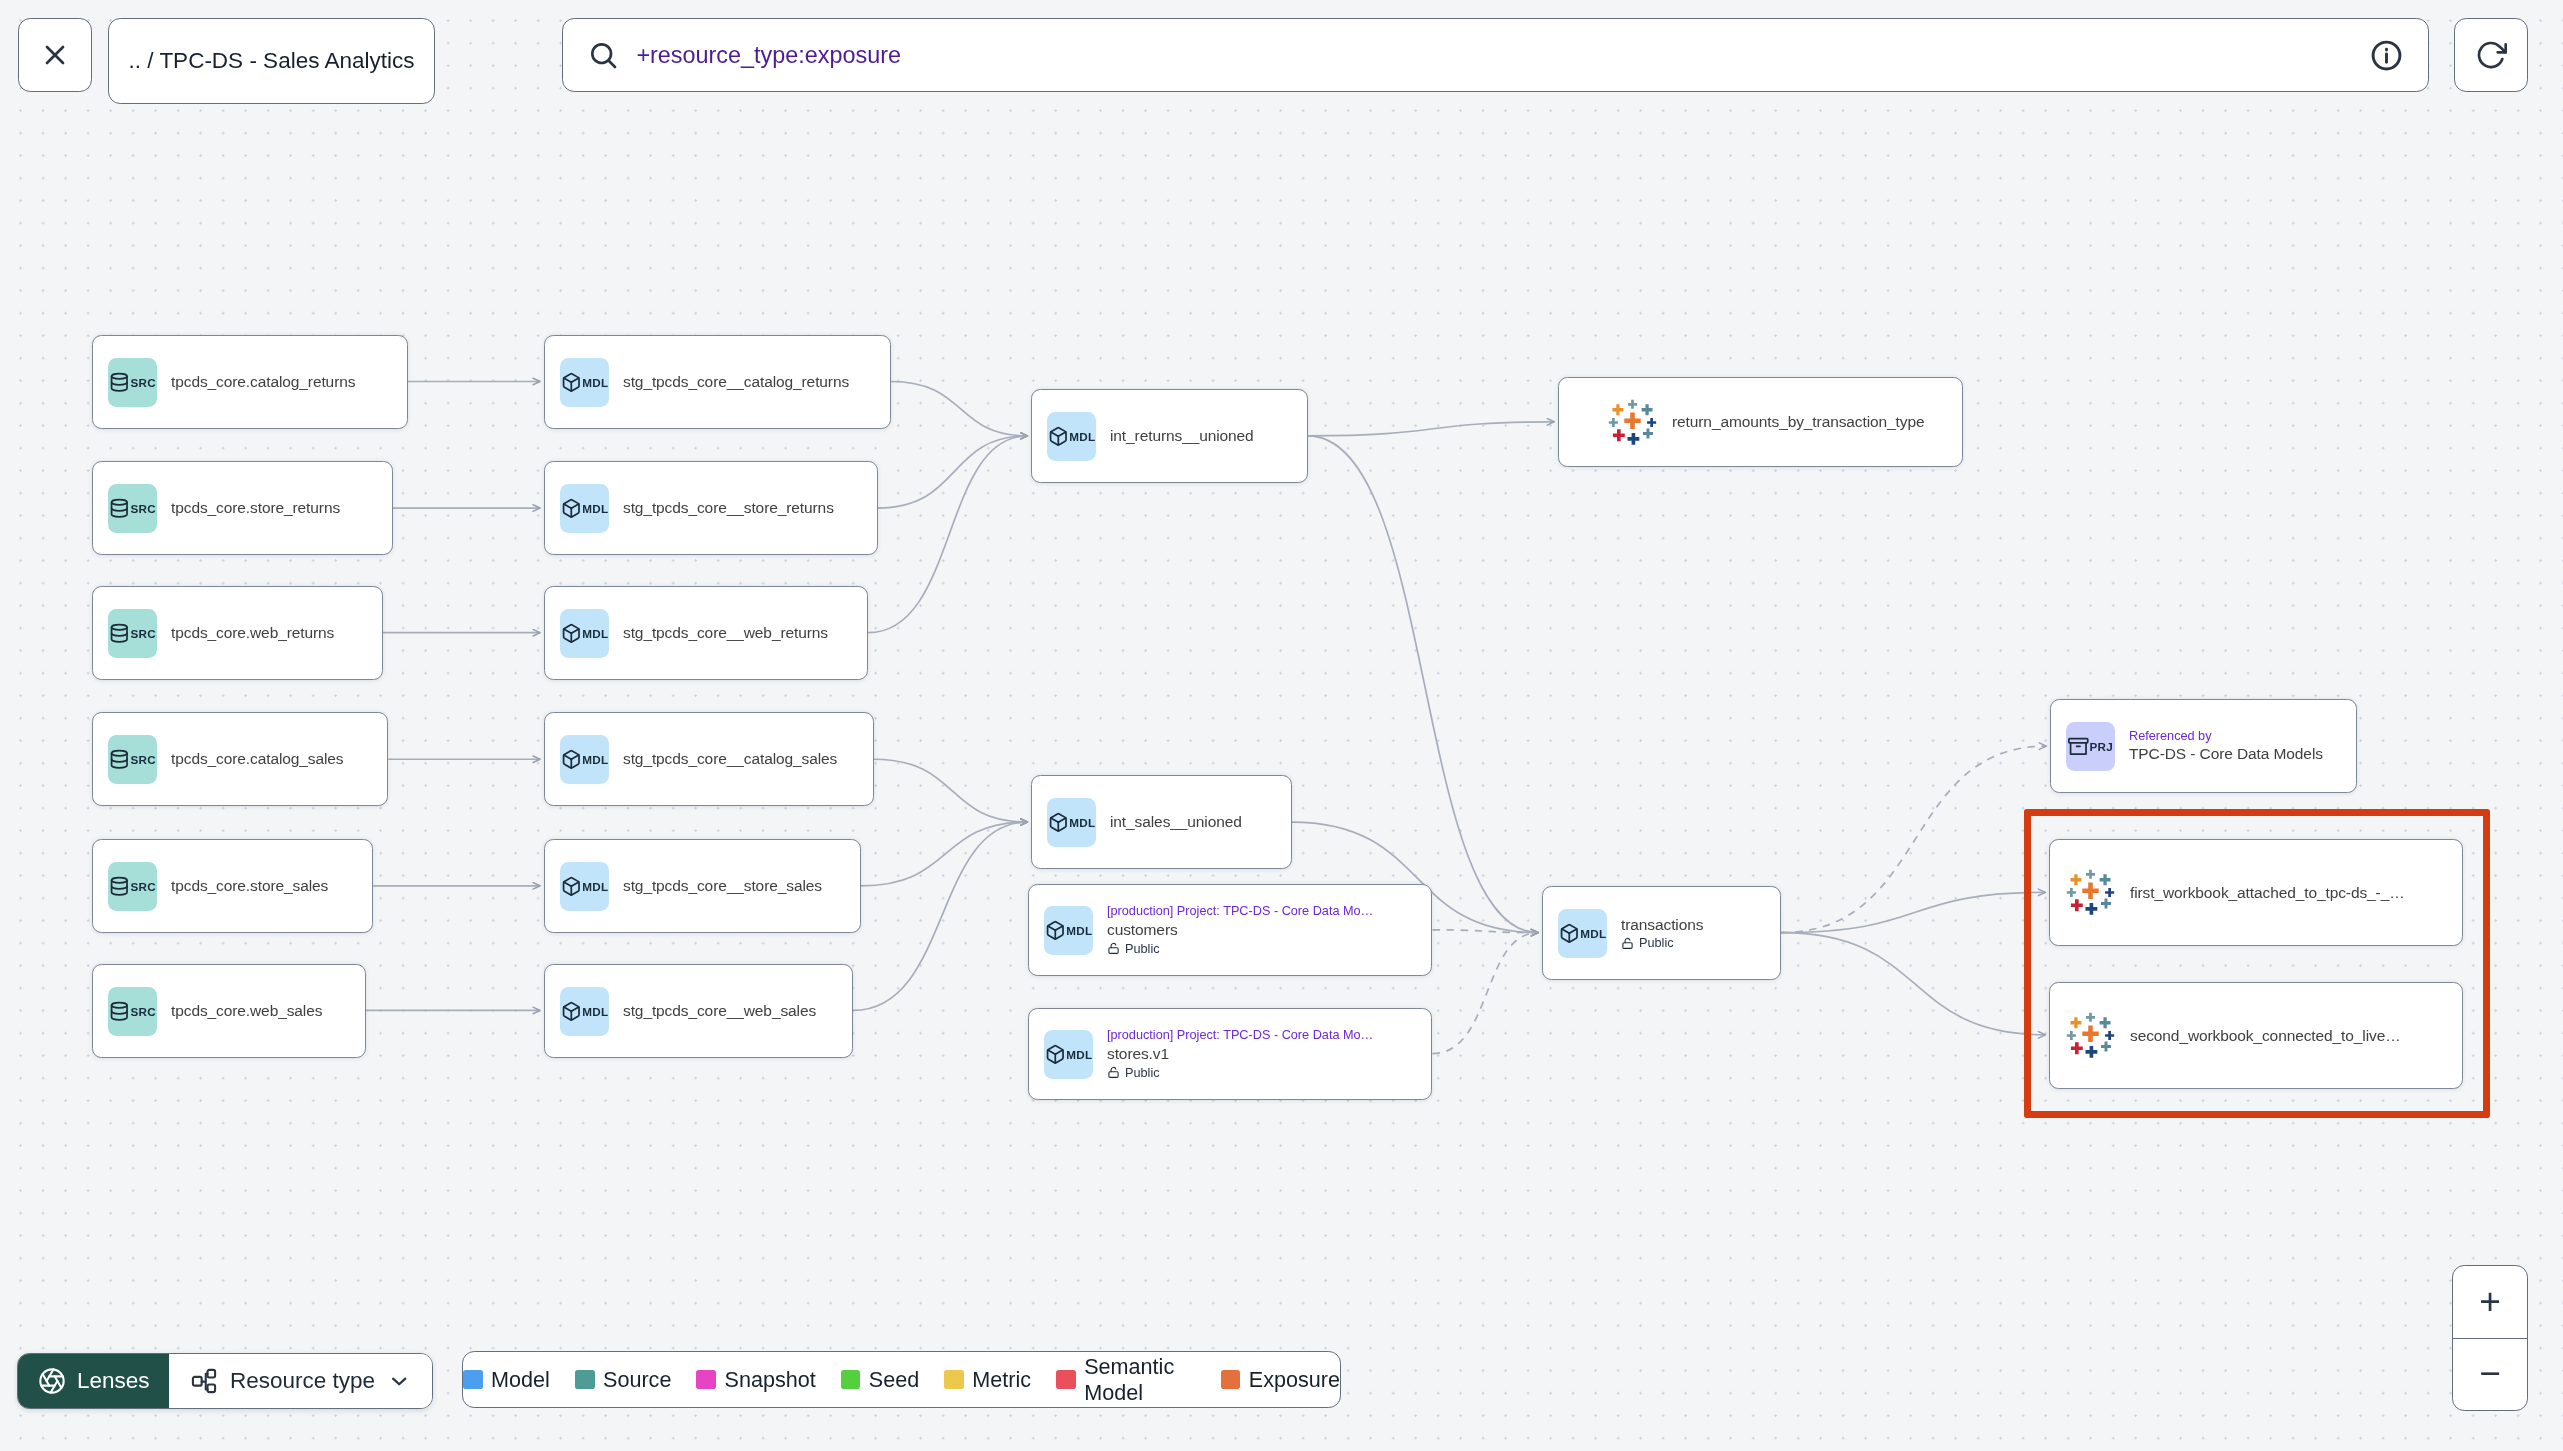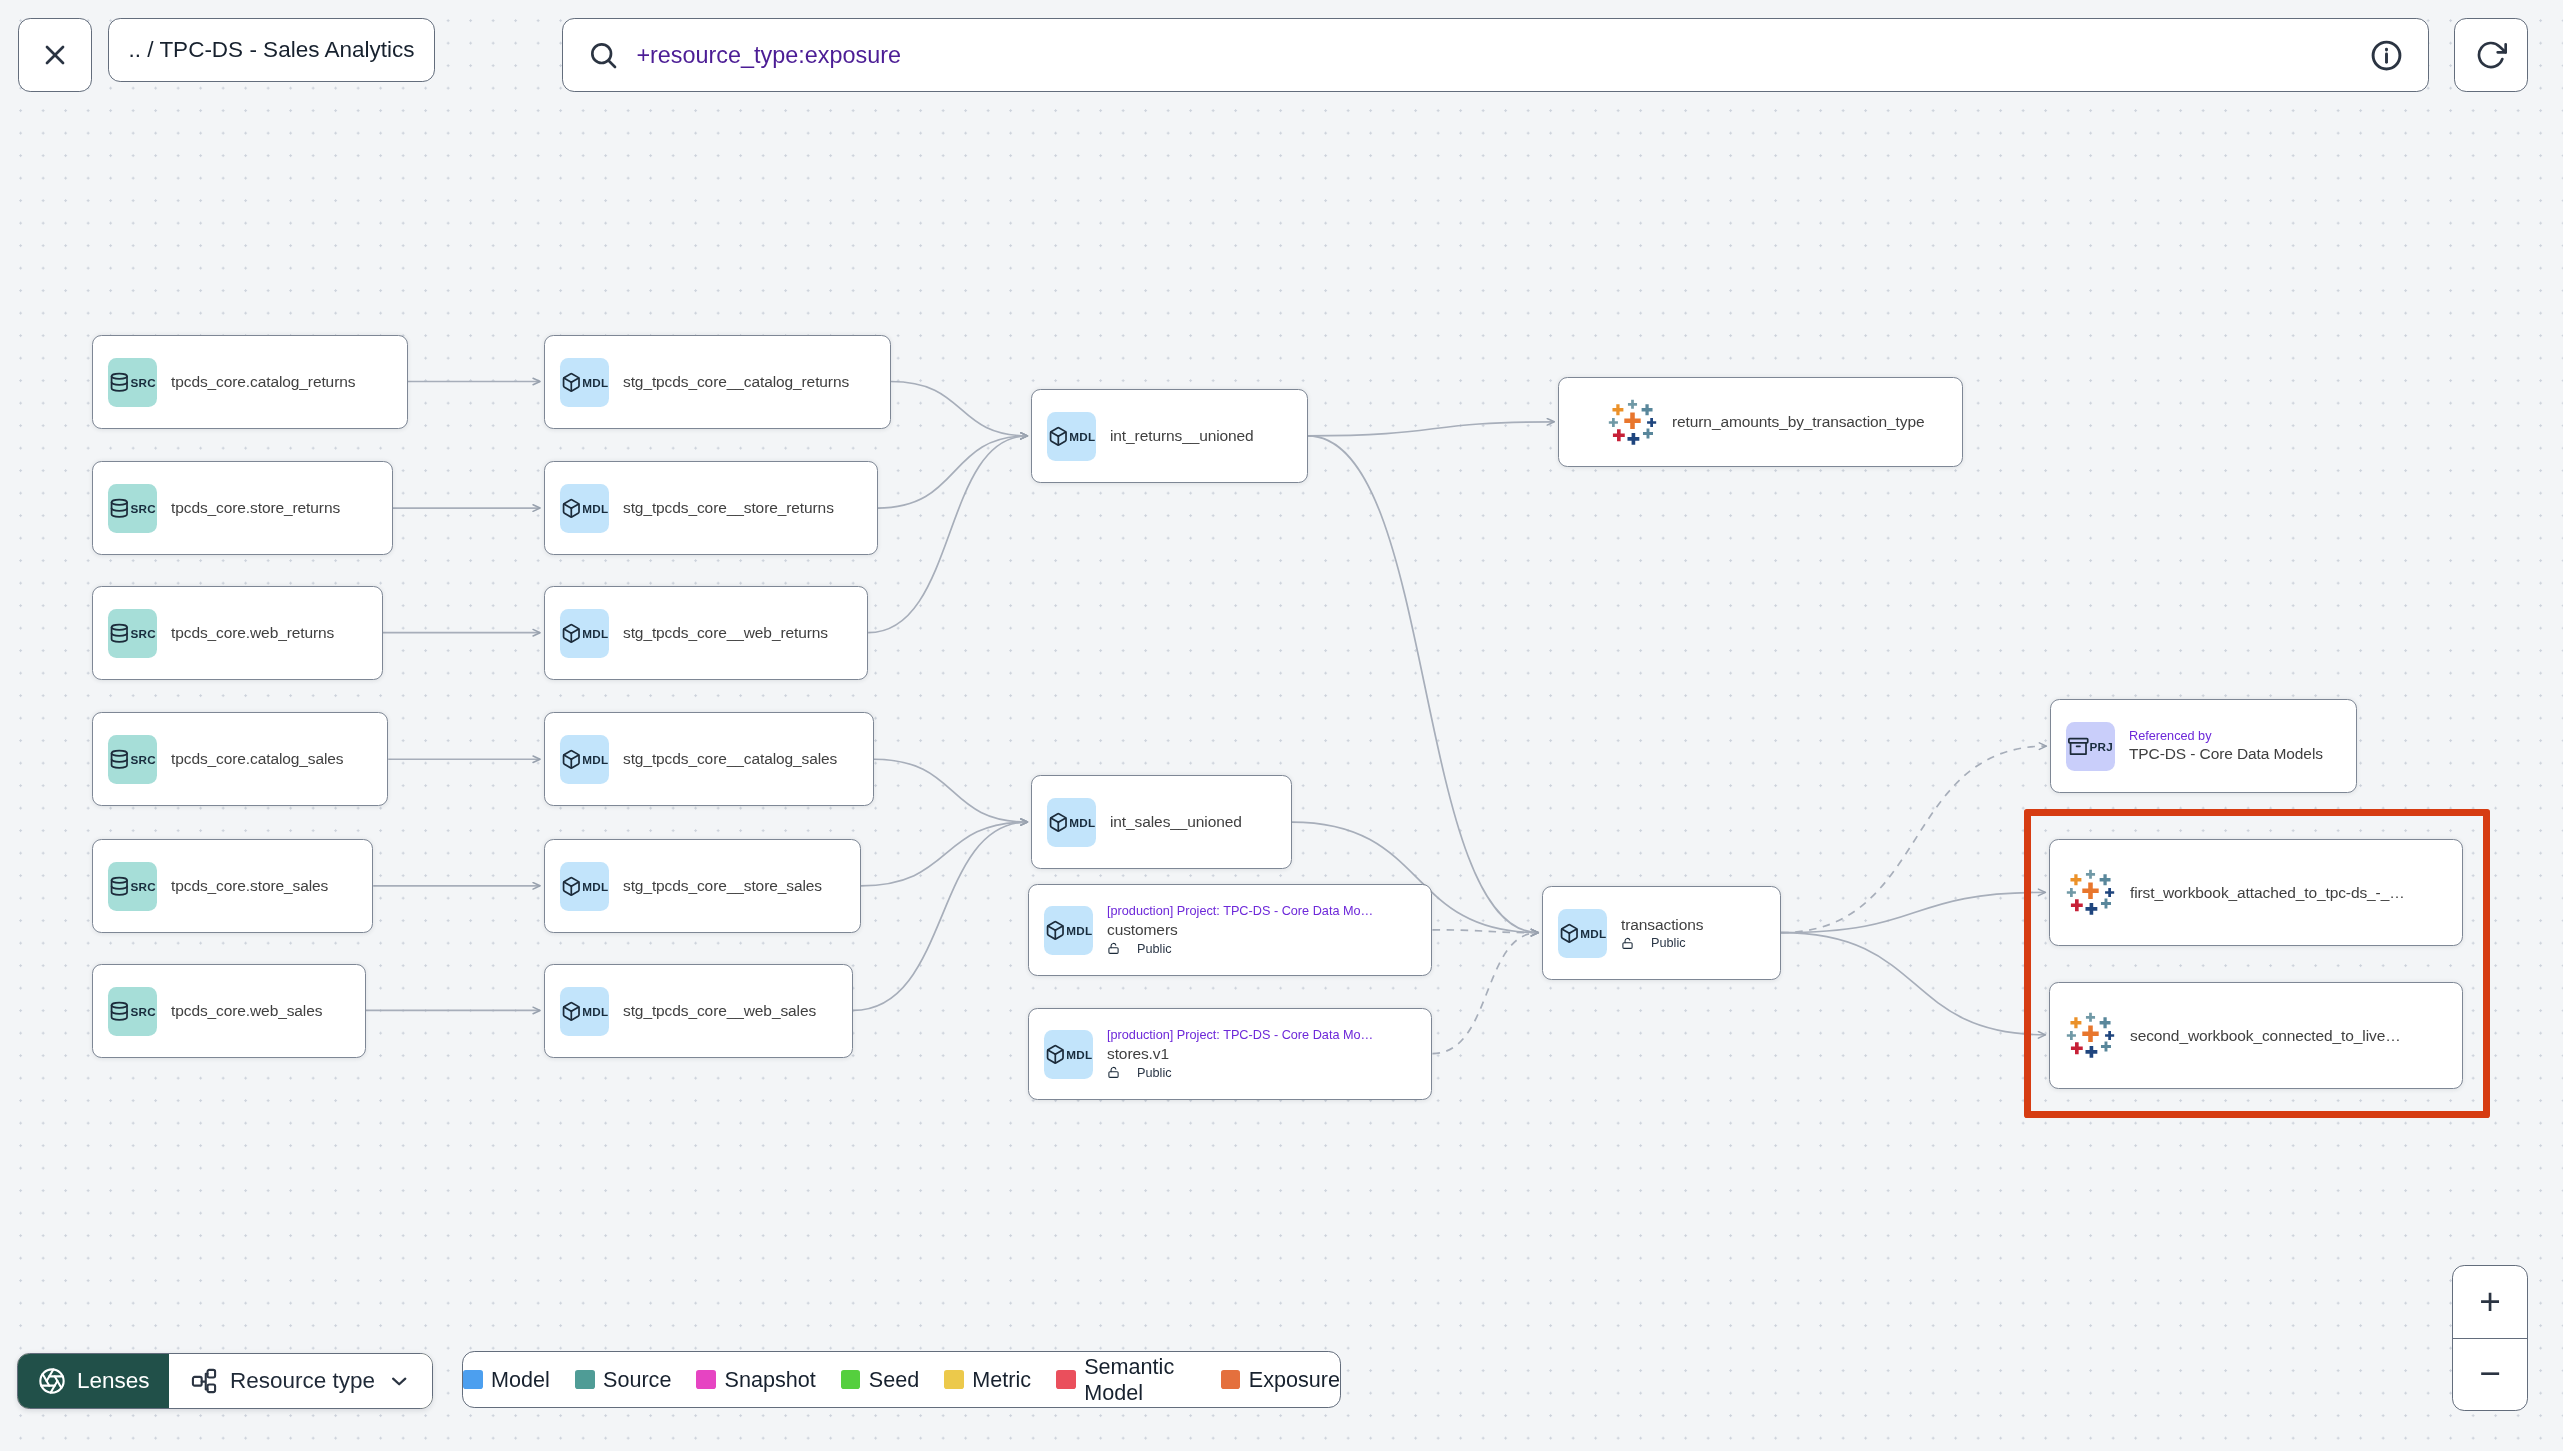--- a/index.html
+++ b/index.html
@@ -15,21 +15,21 @@
     color:#1b2738;
   }
   #app { position:absolute; inset:0; }
 
   
   .tb-btn {
     position:absolute; background:#fff; border:1.9px solid #636d7c; border-radius:12.2px;
     display:flex; align-items:center; justify-content:center; z-index:10; cursor:pointer;
   }
   .breadcrumb-box {
-    position:absolute; left:108px; top:18px; width:327px; height:64px;
+    position:absolute; left:108px; top:18px; width:327px; height:86px;
     background:#fff; border:1.9px solid #636d7c; border-radius:12.2px;
     display:flex; align-items:center; justify-content:center;
     font-size:22.5px; color:#17212e; z-index:10; cursor:pointer;
   }
   .search-box {
     position:absolute; left:562px; top:18px; width:1867px; height:74px;
     background:#fff; border:1.9px solid #636d7c; border-radius:12.2px;
     display:flex; align-items:center; gap:17px; padding:0 24.4px; z-index:10;
   }
   .search-box input {
@@ -53,21 +53,21 @@
   .badge svg { width:20.6px; height:20.6px; display:block; }
   .badge .badge-label { font-size:11.7px; font-weight:700; color:#182c3d; letter-spacing:0.3px; }
   .badge.b-src { background:#a6ded8; }
   .badge.b-mdl { background:#c2e4fb; }
   .badge.b-prj { background:#c9cefa; }
   .tbl-icon { width:51px; height:51px; flex:none; }
   .tbl-icon svg { width:51px; height:51px; display:block; }
   .ntext { display:flex; flex-direction:column; gap:2.8px; min-width:0; }
   .node-title { font-size:15.5px; color:#404040; letter-spacing:-0.1px; white-space:nowrap; }
   .node-pre { font-size:12.7px; color:#6d28d9; white-space:nowrap; }
-  .node-vis { display:flex; align-items:center; gap:17px; font-size:12.7px; color:#2a3646; }
+  .node-vis { display:flex; align-items:center; gap:5px; font-size:12.7px; color:#2a3646; }
   .node-vis svg { width:13px; height:13px; display:block; }
   #highlight-box { position:absolute; border-radius:2.8px; z-index:2; pointer-events:none; }
 
   
   .lens-ctl {
     position:absolute; left:17px; top:1353px; height:56px; display:flex;
     border:1.9px solid #636d7c; border-radius:12.2px; overflow:hidden; background:#fef9c3; z-index:10;
     box-shadow:0 1.9px 5.6px rgba(25,35,50,.12);
   }
   .lens-seg {

